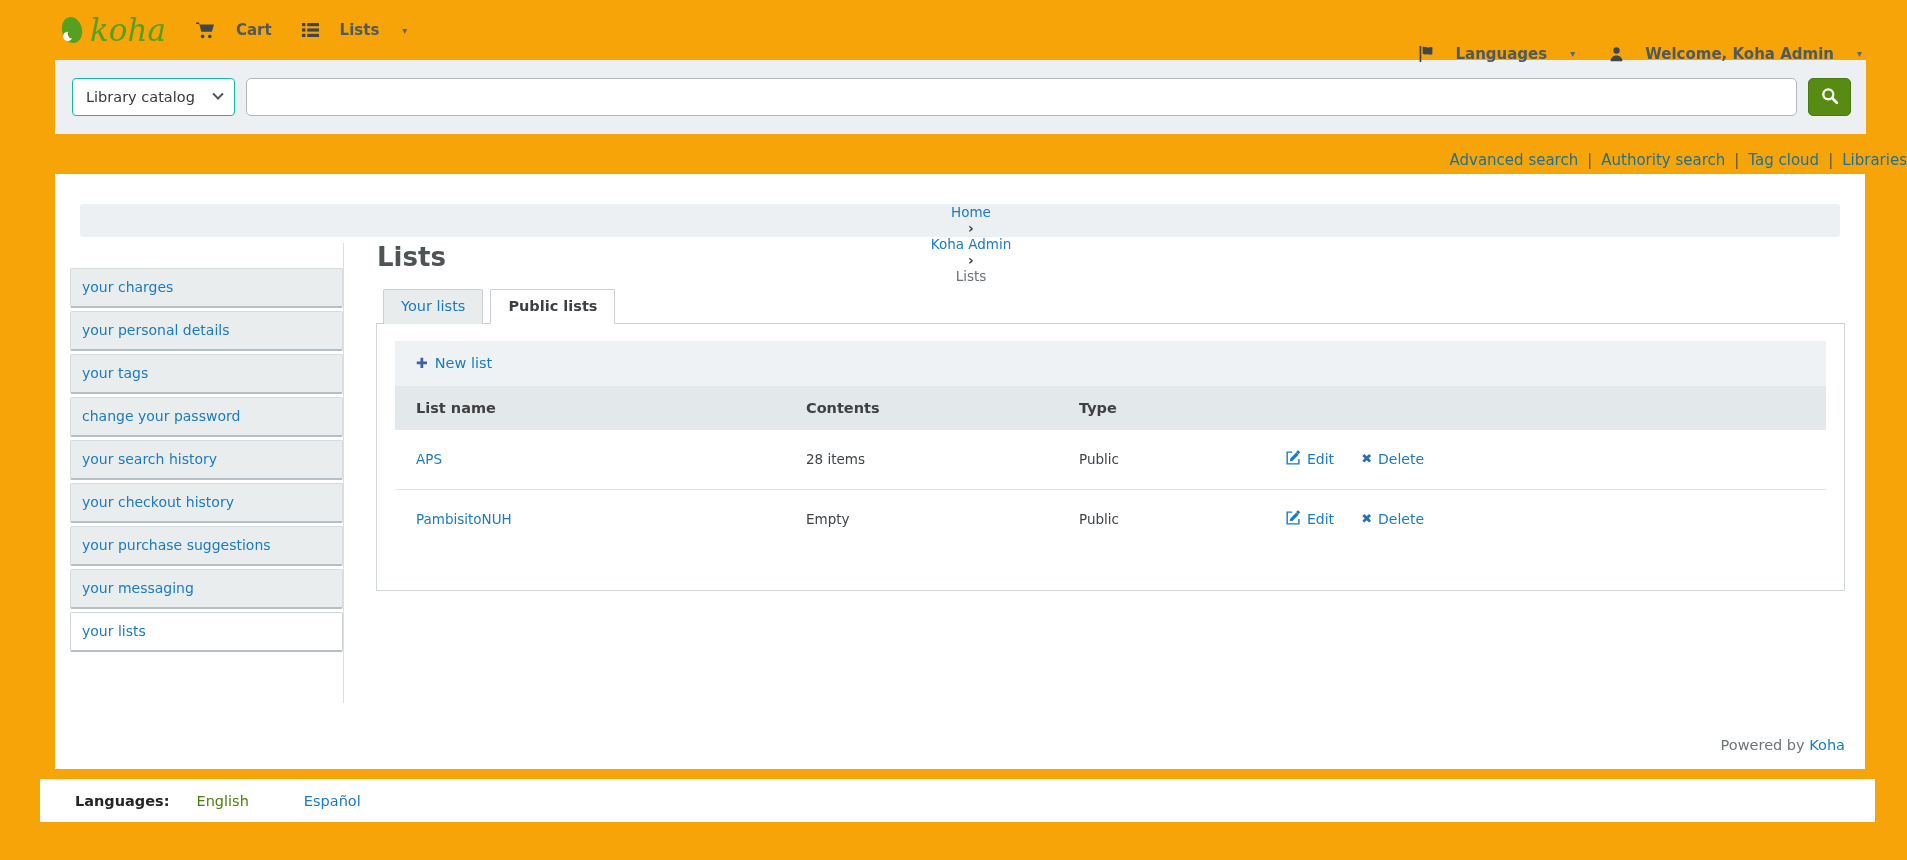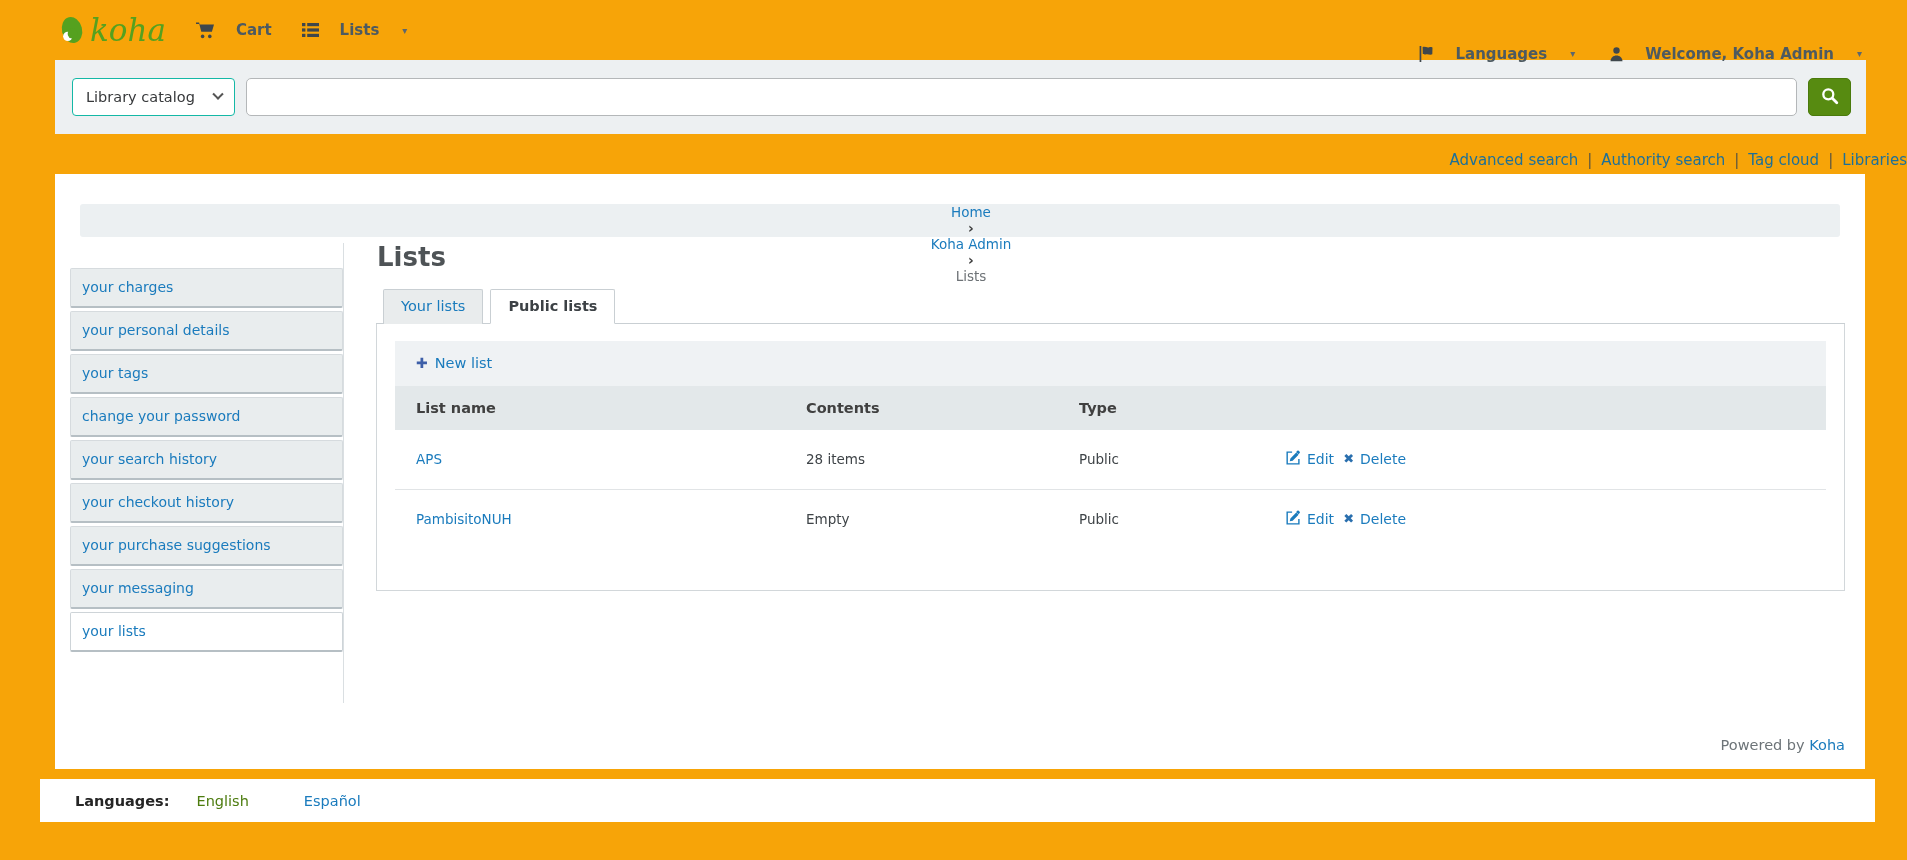--- a/index.html
+++ b/index.html
@@ -144,21 +144,21 @@
     padding:14px 0 14px 21px; font-size:14.5px; color:#404040;
   }
   .lists-table td {
     padding:20px 0 21px 21px; font-size:13.5px; color:#3e4347;
     vertical-align:middle;
   }
   .lists-table tr + tr td { border-top:1px solid #e1e4e6; }
   .col-name  { width:390px; }
   .col-cont  { width:273px; }
   .col-type  { width:207px; }
-  .actions { display:flex; gap:9px; align-items:center; }
+  .actions { display:flex; gap:27px; align-items:center; }
   .action-link { display:flex; align-items:center; gap:6px; color:#1a7bbd; font-size:14px; }
   .x-glyph { color:#2a6fae; font-size:13px; font-weight:700; }
 
   .powered {
     position:absolute; right:20px; bottom:16px;
     font-size:14.5px; color:#6d7478;
   }
 
   
   .lang-bar {

